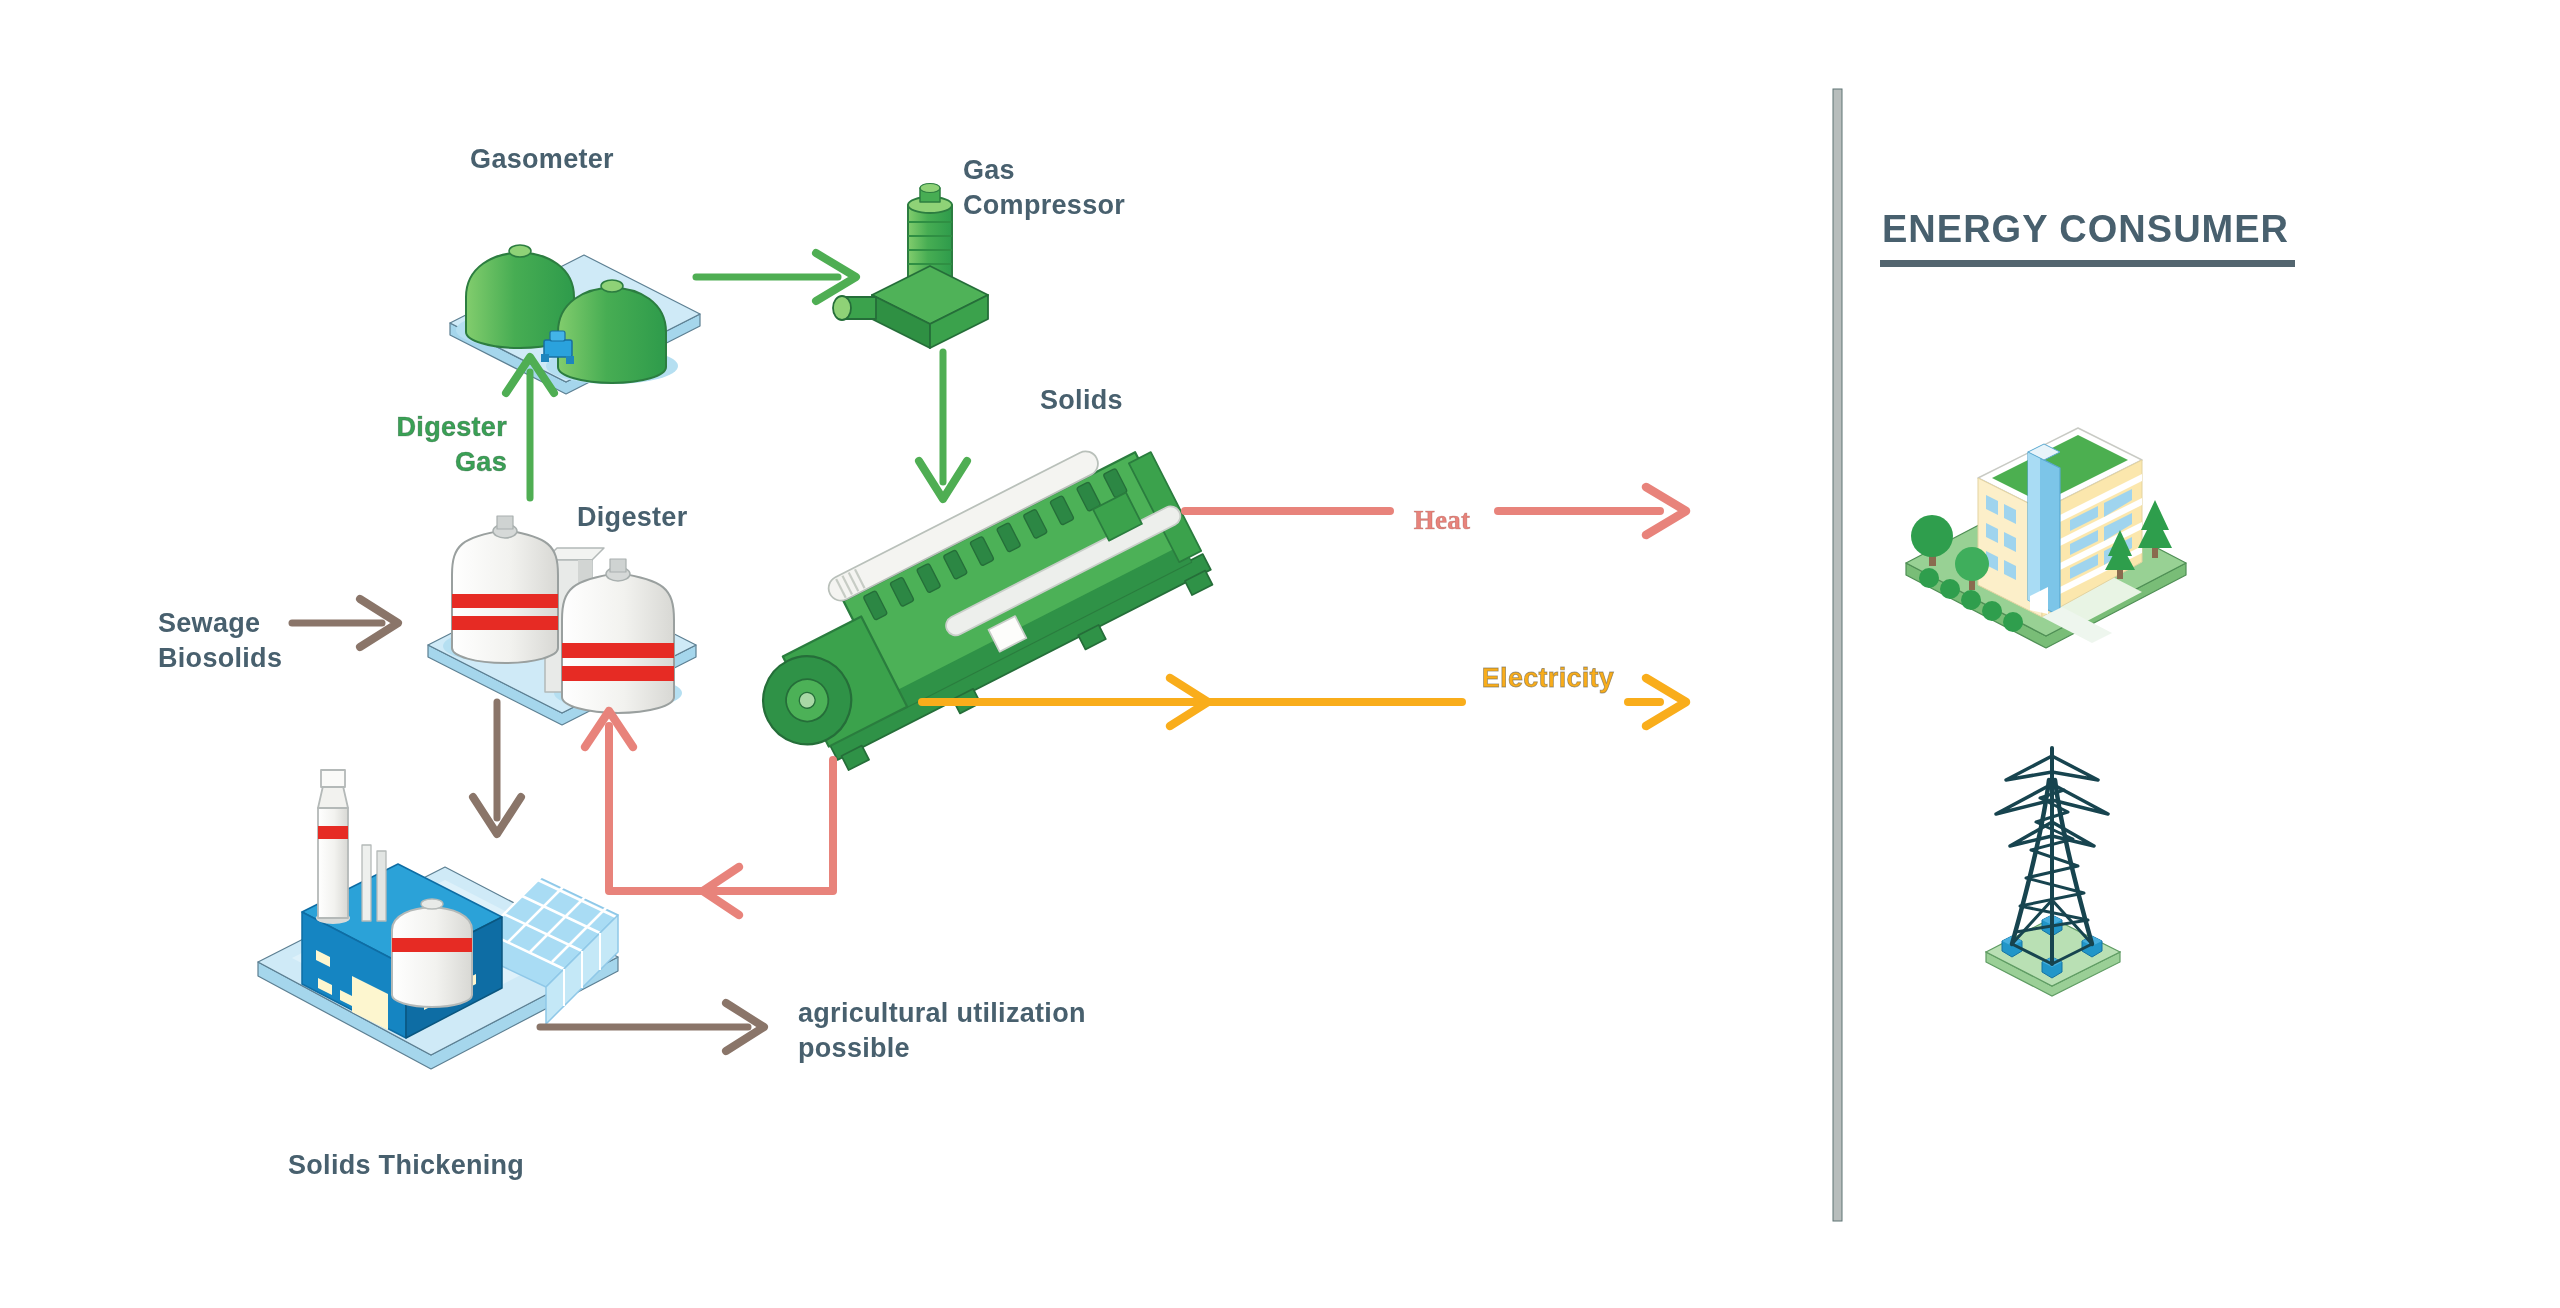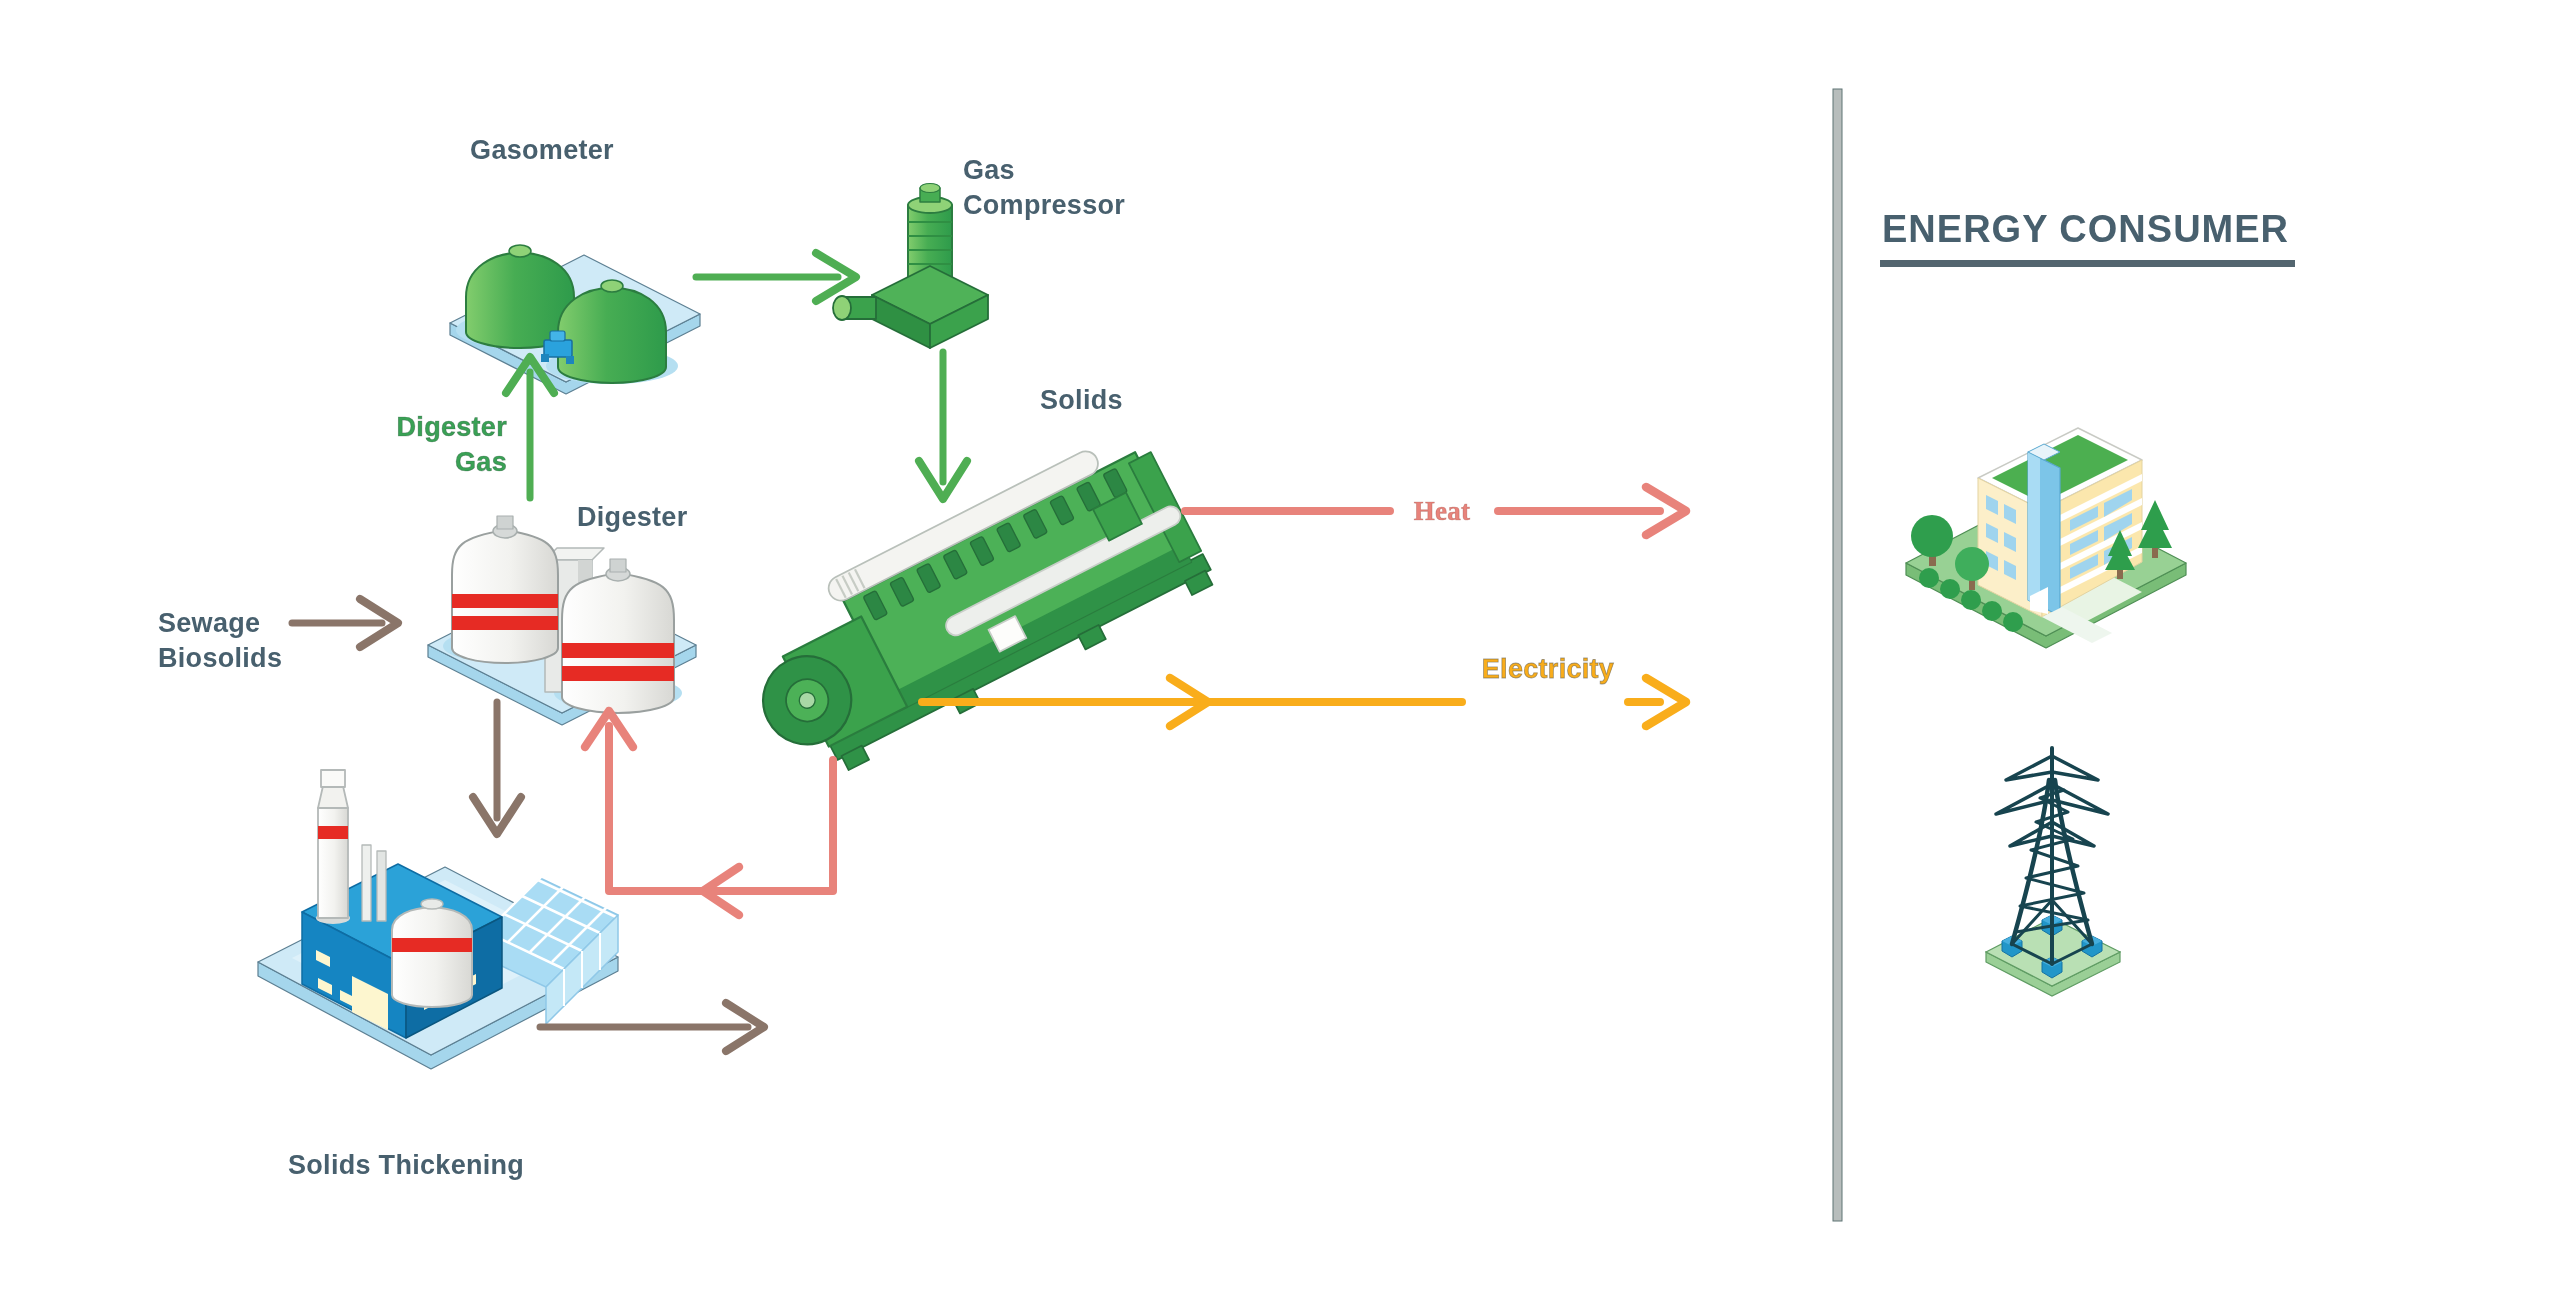--- a/index.html
+++ b/index.html
@@ -2,21 +2,21 @@
 <html><head>
 <meta charset="utf-8">
 <style>
   html,body{margin:0;padding:0;background:#ffffff;}
   .stage{position:relative;width:2560px;height:1308px;background:#ffffff;overflow:hidden;
          font-family:"Liberation Sans",sans-serif;}
   .art{position:absolute;left:0;top:0;}
   .lbl{position:absolute;font-weight:bold;color:#48606e;font-size:27px;line-height:35px;
        letter-spacing:.3px;white-space:nowrap;}
   .lbl .ln{display:block;}
-  .lbl-center{text-align:center;}
+  .lbl-center{text-align:center;margin-top:9px;}
   .lbl-right{text-align:right;}
   .green-text{color:#3aa155;-webkit-text-stroke:.7px rgba(40,80,55,.45);}
   .salmon-text{color:#e8837b;font-family:Liberation Serif, serif;-webkit-text-stroke:.7px rgba(150,70,60,.4);}
   .yellow-text{color:#f9ad1b;-webkit-text-stroke:.8px rgba(90,90,80,.55);}
   .consumer-title{position:absolute;left:1880px;top:208px;font-size:38px;font-weight:800;
        color:#48606e;letter-spacing:1px;border-bottom:7px solid #53656f;padding:0 6px 9px 2px;text-align:right;}
 </style>
 </head>
 <body>
 
@@ -341,20 +341,24 @@
   <span class="ln">Gas</span>
 </div>
 
 <div class="lbl" style="left:158px;top:606px;">
   <span class="ln">Sewage</span>
   <span class="ln">Biosolids</span>
 </div>
 
 <div class="lbl" style="left:288px;top:1110px;margin-top:38px;">Solids Thickening</div>
 
+<div class="lbl" style="left:798px;top:996px;">
+  <span class="ln">agricultural utilization</span>
+  <span class="ln">possible</span>
+</div>
 
 <div class="lbl lbl-center salmon-text" style="left:1342px;top:494px;width:200px;">Heat</div>
 
 <div class="lbl lbl-center yellow-text" style="left:1448px;top:652px;width:200px;">Electricity</div>
 
 <div class="consumer-title">ENERGY CONSUMER</div>
 
 </div>
 
 </body></html>

